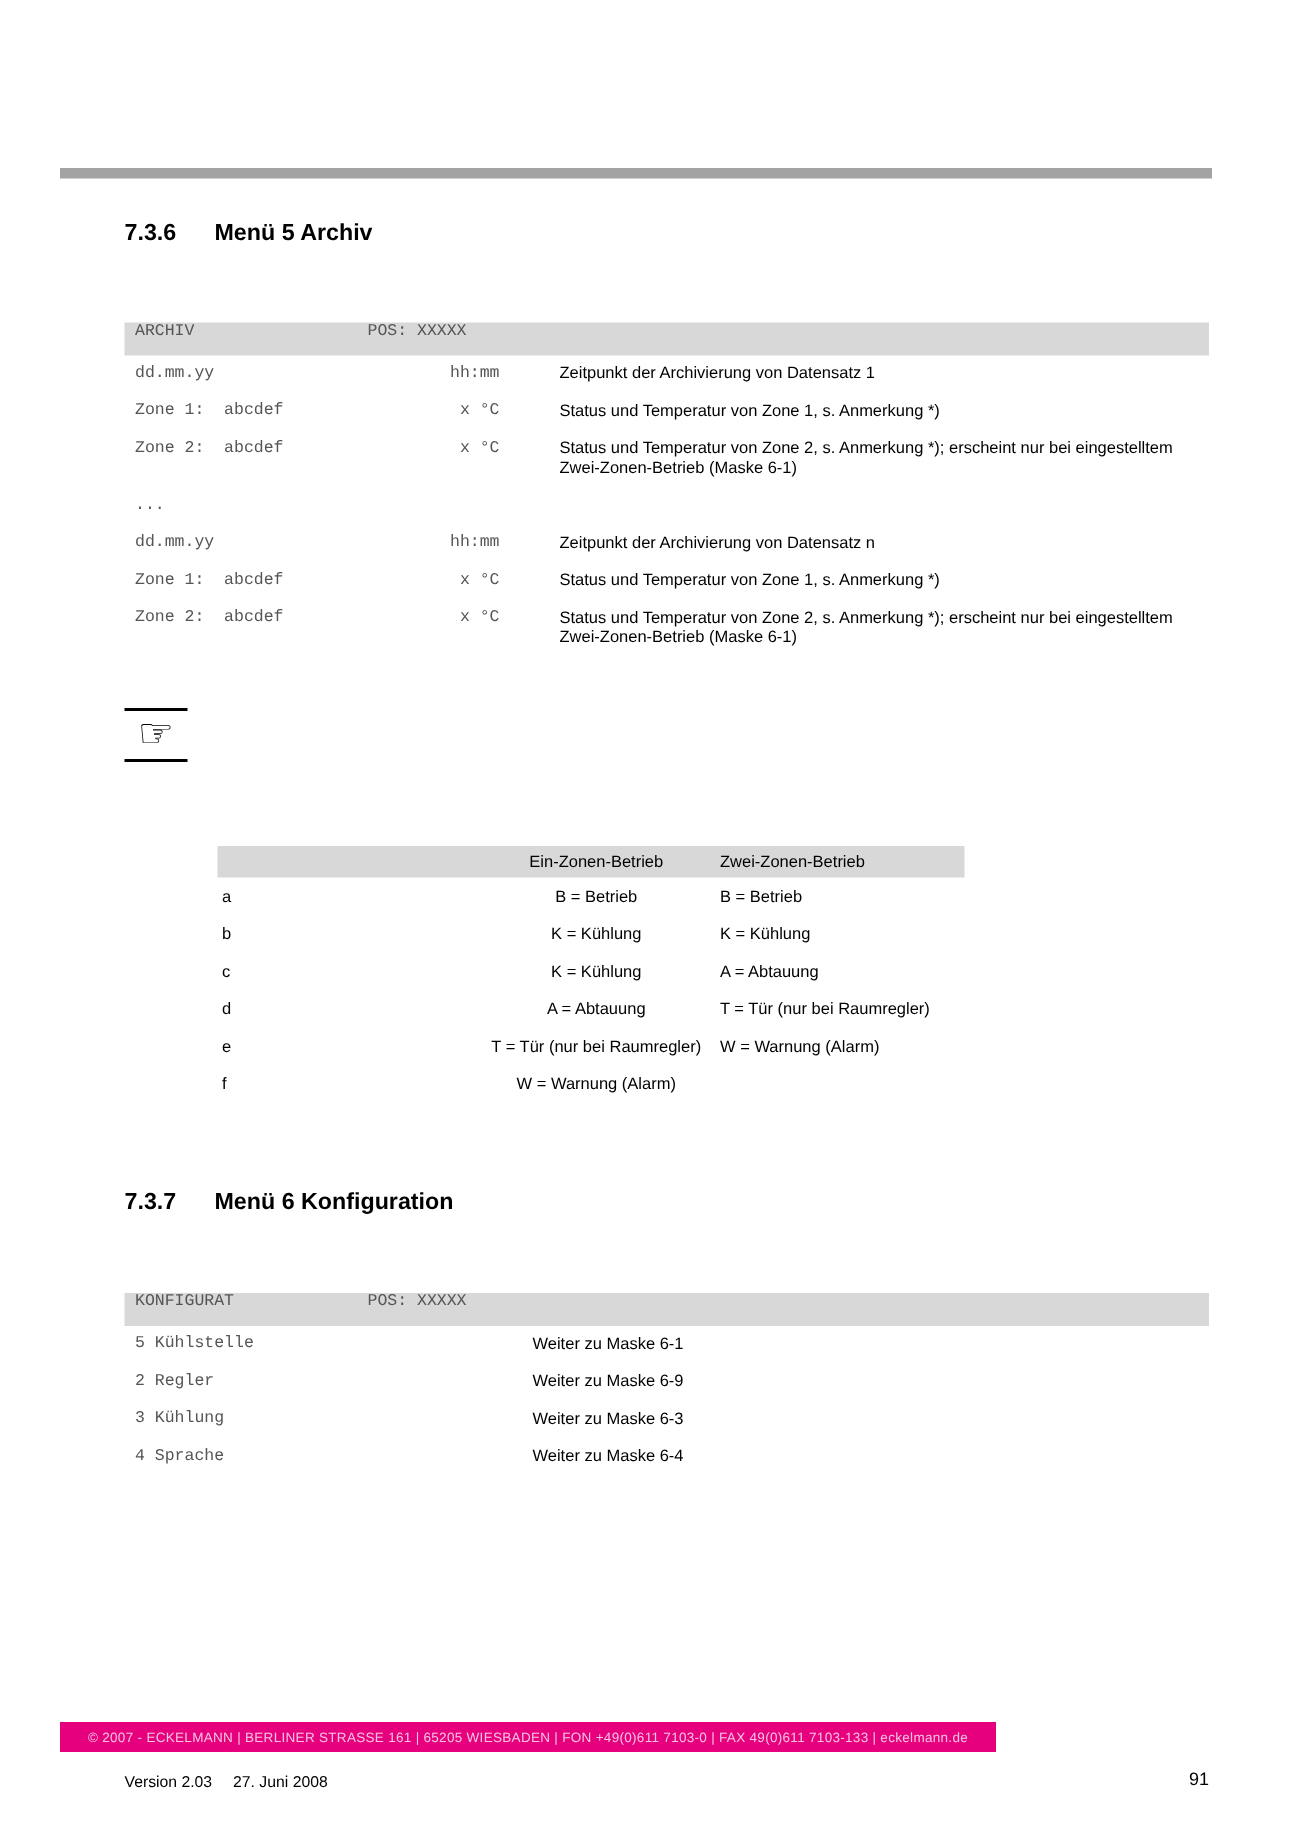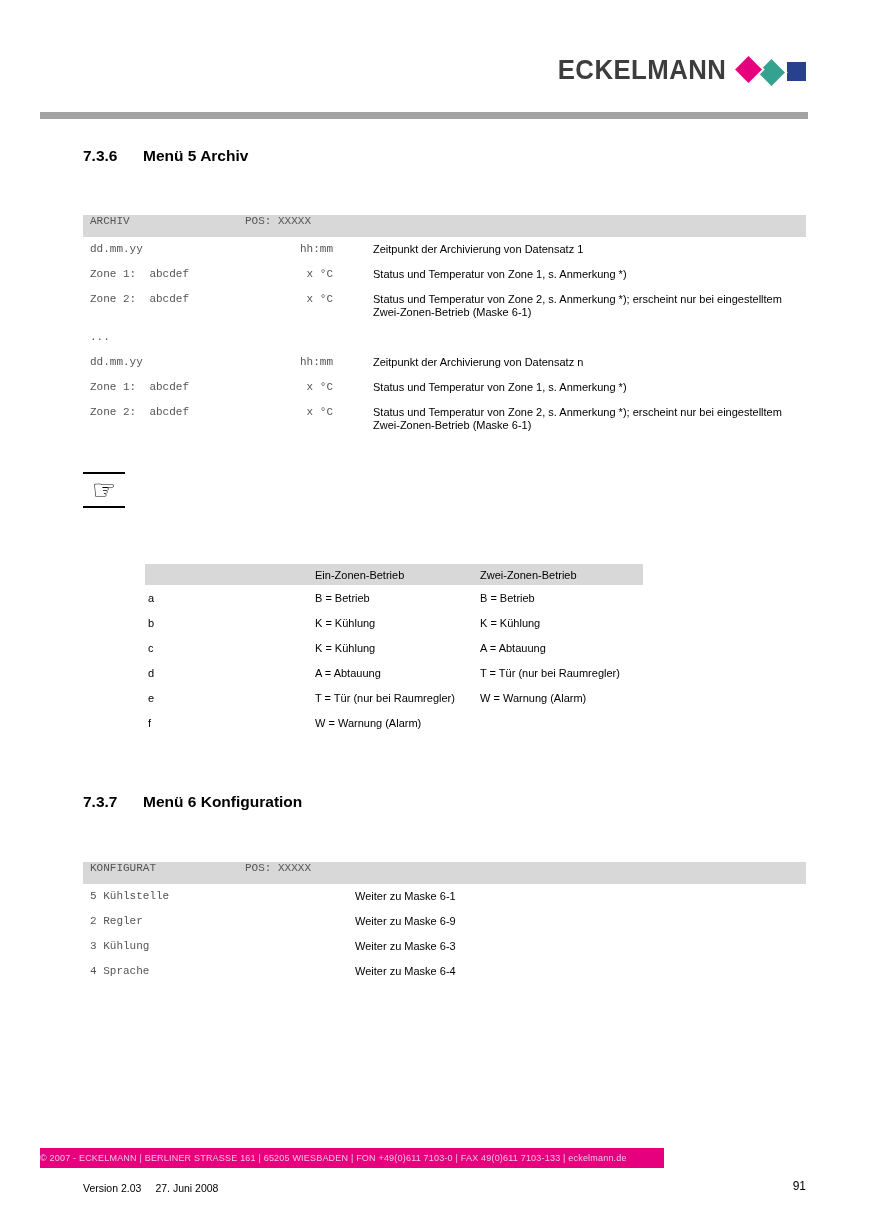--- a/index.html
+++ b/index.html
@@ -50,44 +50,36 @@
   .note { position:absolute; left:83px; top:472px; display:flex; align-items:flex-start; }
   .note-icon { width:42px; text-align:center; font-family:"DejaVu Sans",sans-serif;
                font-size:27px; line-height:32px; border-top:2px solid #000; border-bottom:2px solid #000; }
   .note-text { margin-left:32px; width:652px; font-size:12px; line-height:15px; }
 
   
   .status-table { position:absolute; left:145px; top:564px; width:498px; font-size:11px; }
   .st-head { background:#d8d8d8; height:21px; display:flex; align-items:center; }
   .st-row  { display:flex; height:25px; align-items:center; }
   .stc1 { width:170px; padding-left:3px; }
-  .stc2 { width:165px; }
+  .stc2 { width:165px;text-align:center; }
   .stc3 { width:163px; }
 
   
   .footer-bar { position:absolute; left:40px; top:1148px; width:624px; height:20px;
-                background:#e6007e; display:flex; align-items:center; justify-content:flex-start; }
+                background:#e6007e; display:flex; align-items:center; justify-content:center; }
   .footer-text { color:#f6c3e0; font-size:9px; letter-spacing:.2px; }
   .version-line { position:absolute; left:83px; top:1182px; font-size:10.5px; }
   .version-line .v-date { margin-left:14px; }
   .page-num { position:absolute; right:64px; top:1179px; font-size:12px; }
 </style>
 </head>
 <body>
 
 <div class="page">
 
-  <div class="logo">
-    <span class="logo-word">ECKELMANN</span>
-    <span class="logo-mark">
-      <i class="lm lm-magenta"></i>
-      <i class="lm lm-teal"></i>
-      <i class="lm lm-blue"></i>
-    </span>
-  </div>
 
   <div class="head-rule"></div>
 
   <h2 class="sec-heading" id="heading-archiv">
     <span class="h-num">7.3.6</span><span>Menü 5 Archiv</span>
   </h2>
 
   <div class="dtable" id="table-archiv">
     <div class="dt-head">
       <span class="mono t-title">ARCHIV</span>

